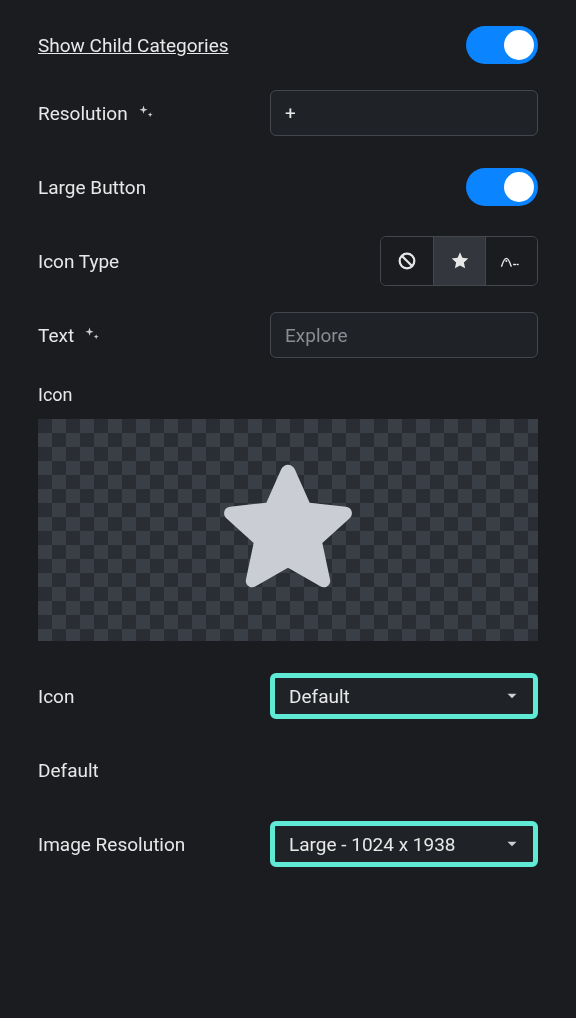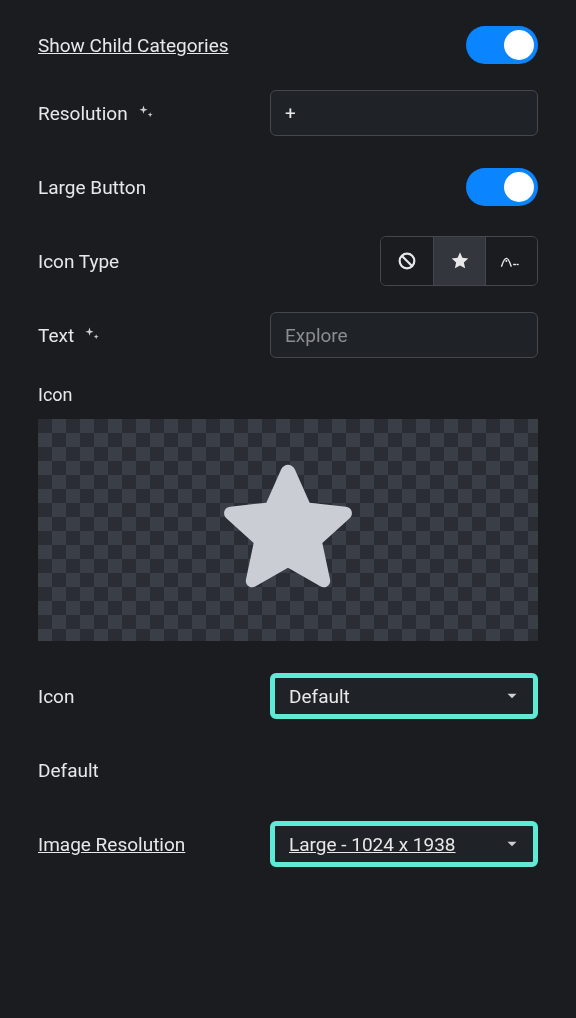--- a/index.html
+++ b/index.html
@@ -240,21 +240,21 @@
     </div>
   </div>
 
   <div class="row">
     <div class="label">
       <span>Default</span>
     </div>
   </div>
 
 
-  <div class="row" style="margin-bottom:0;text-decoration:underline;">
+  <div class="row" style="margin-bottom:0;">
     <div class="label">
       <span>Image Resolution</span>
     </div>
     <div class="select">
       <span>Large - 1024 x 1938</span>
       <span class="caret">
         <svg width="18" height="18" viewBox="0 0 24 24">
             <path d="M6 9 L12 15 L18 9 Z" fill="#cfcfcf"></path>
           </svg>
       </span>

